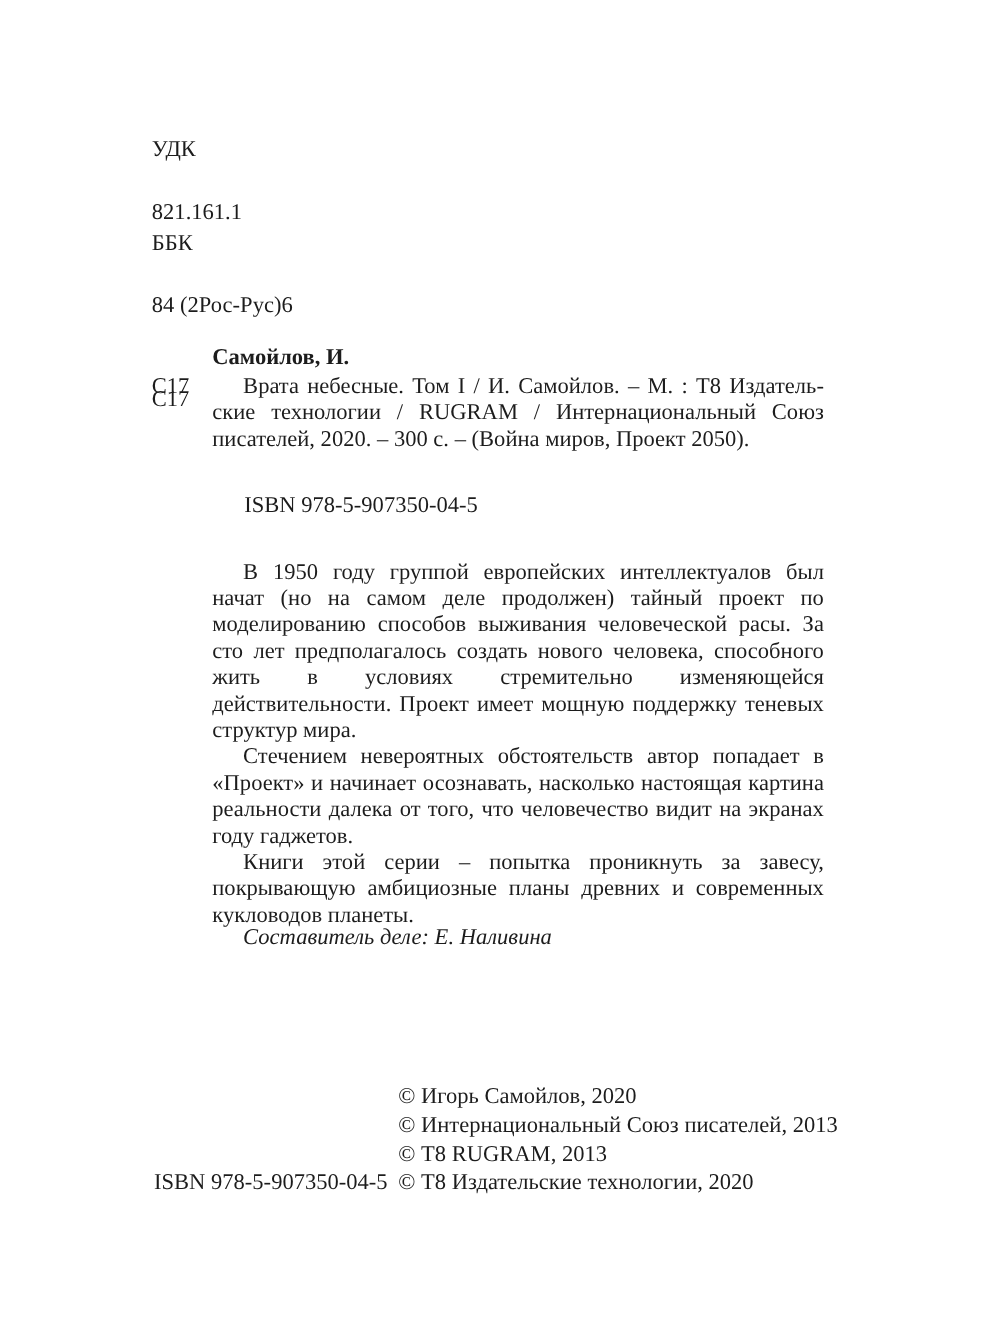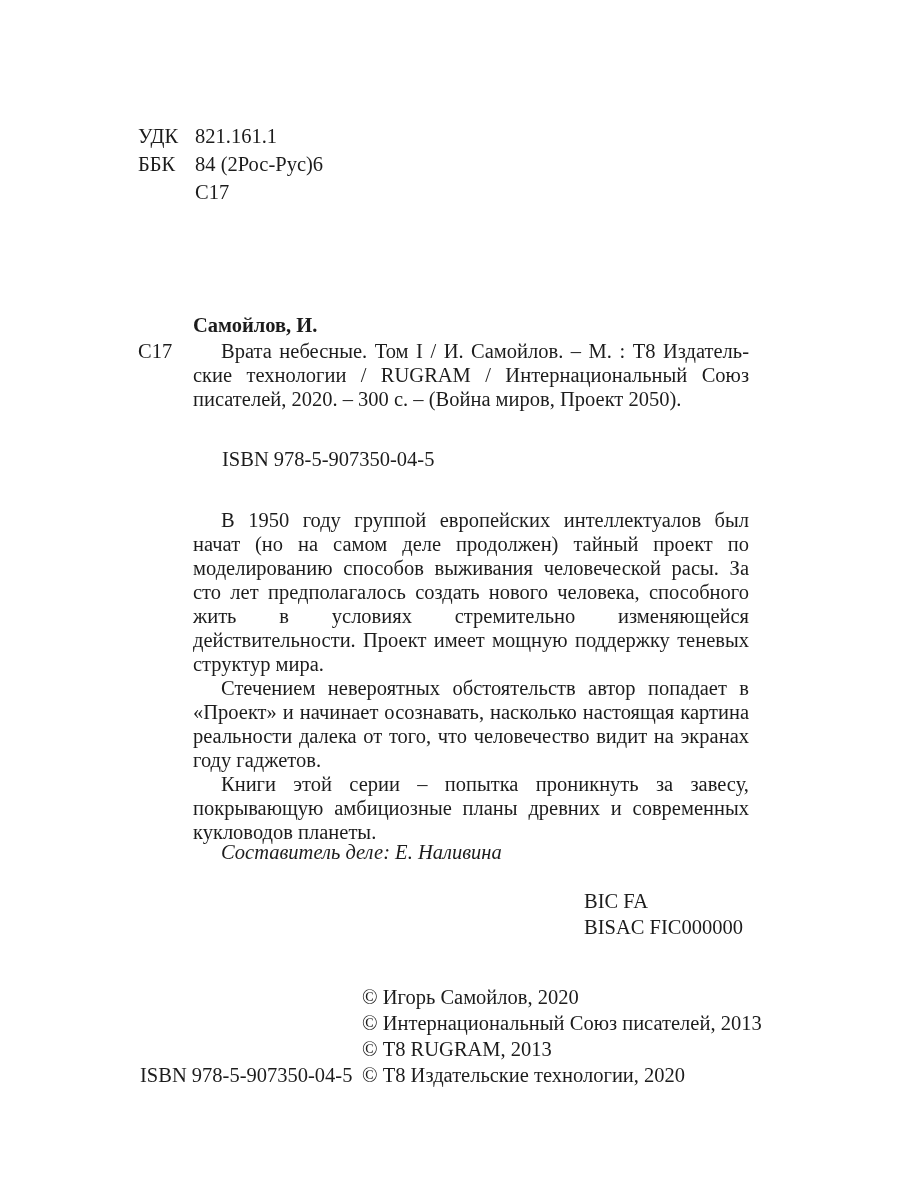--- a/index.html
+++ b/index.html
@@ -16,21 +16,21 @@
     color: #1c1c1c;
     font-family: "Liberation Serif", "DejaVu Serif", serif;
     font-size: 20.5px;
     line-height: 24px;
     overflow: hidden;
   }
   .abs { position: absolute; }
 
   
   .classification { left: 138px; top: 122px; }
-  .classification .row { display: flex; line-height: 28px; }
+  .classification .row { display: flex; line-height: 28px; flex-direction: column; }
   .classification .label { width: 57px; flex: 0 0 57px; }
   .classification .value { white-space: nowrap; }
 
   
   .bib { left: 138px; top: 311px; width: 612px; }
   .bib .author { margin-left: 55px; font-weight: bold; line-height: 28px; }
   .bib .entry-wrap { position: relative; }
   .bib .code { position: absolute; left: 0; top: 0; line-height: 24px; }
   .bib .entry {
     margin: 0 0 0 55px;
@@ -95,24 +95,20 @@
   <div class="abs isbn-mid">ISBN 978-5-907350-04-5</div>
 
   <div class="abs annotation">
     <p>В 1950 году группой европейских интеллектуалов был начат (но на самом деле продолжен) тайный проект по моделирова­нию способов выживания человеческой расы. За сто лет предпо­лагалось создать нового человека, способного жить в условиях стремительно изменяющейся действительности. Проект имеет мощную поддержку теневых структур мира.</p>
     <p>Стечением невероятных обстоятельств автор попадает в «Проект» и начинает осознавать, насколько настоящая картина реальности далека от того, что человечество видит на экранах году гаджетов.</p>
     <p>Книги этой серии – попытка проникнуть за завесу, покрыва­ющую амбициозные планы древних и современных кукловодов планеты.</p>
   </div>
 
   <div class="abs series-line">Составитель деле: Е. Наливина</div>
 
-  <div class="abs codes">
-    <div>BIC FA</div>
-    <div>BISAC FIC000000</div>
-  </div>
 
   <div class="abs imprint">
     <div class="isbn-bottom">ISBN 978-5-907350-04-5</div>
     <div class="copyrights">
       <div>© Игорь Самойлов, 2020</div>
       <div>© Интернациональный Союз писателей, 2013</div>
       <div>© Т8 RUGRAM, 2013</div>
       <div>© Т8 Издательские технологии, 2020</div>
     </div>
   </div>

